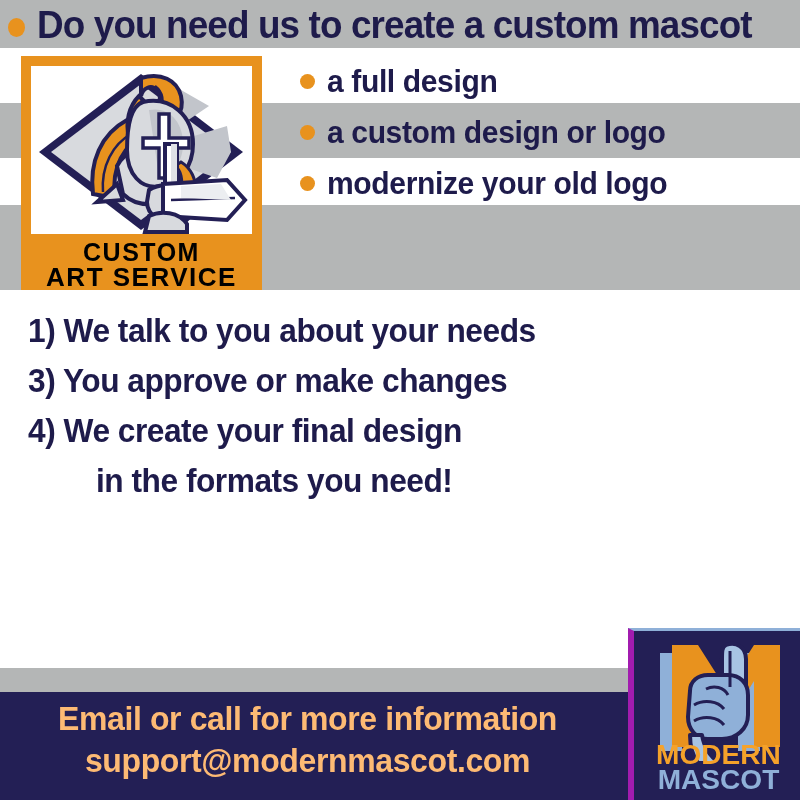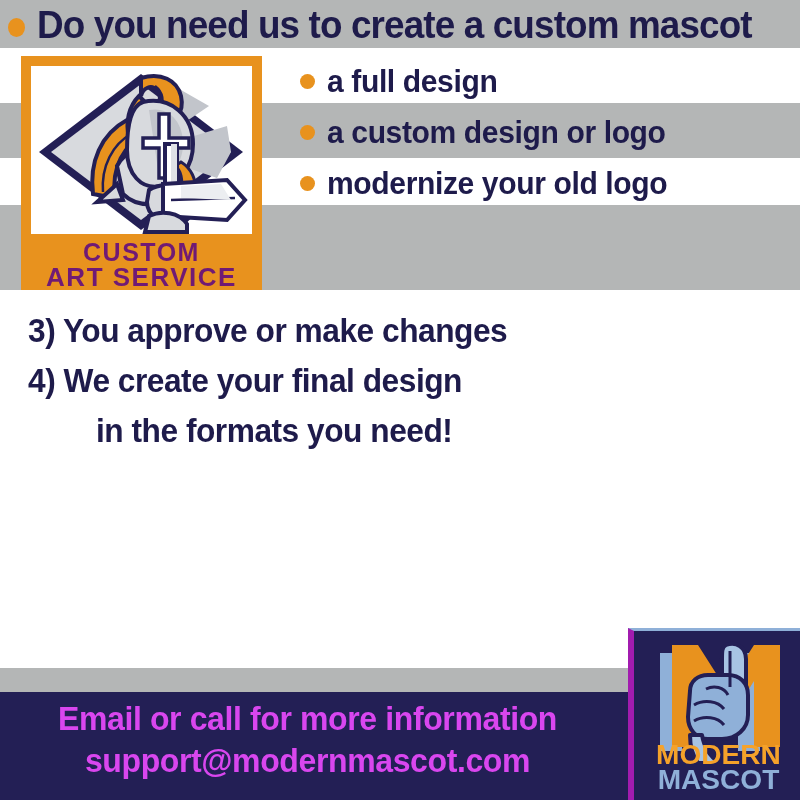--- a/index.html
+++ b/index.html
@@ -70,21 +70,21 @@
   }
   .art-card-inner {
     width: 100%;
     height: 168px;
     background: #ffffff;
     position: relative;
     overflow: hidden;
   }
   .art-card-caption {
     text-align: center;
-    color: #701a75;
+    color: #000000;
     font-weight: bold;
     line-height: 0.98;
     margin-top: 6px;
   }
   .art-card-caption .l1 { font-size: 25px; letter-spacing: 1.5px; display:block; }
   .art-card-caption .l2 { font-size: 26px; letter-spacing: 1.5px; display:block; }
 
   
   .bullets {
     position: absolute;
@@ -148,21 +148,21 @@
     width: 800px;
     height: 108px;
     background: #231f55;
   }
   .footer-text {
     position: absolute;
     left: 0;
     top: 6px;
     width: 615px;
     text-align: center;
-    color: #d946ef;
+    color: #fdba74;
     font-weight: bold;
     font-size: 33px;
     line-height: 1.26;
     letter-spacing: -0.4px;
   }
   .footer-line { display: block; transform: scaleX(0.97); }
 
   
   .mm-logo {
     position: absolute;
@@ -265,20 +265,23 @@
       <span class="bullet-text">a custom design or logo</span>
     </div>
     <div class="bullet-row">
       <span class="bullet-dot"></span>
       <span class="bullet-text">modernize your old logo</span>
     </div>
   </div>
 
   <div class="steps">
     <div class="step-row">
+      <span class="step-text">1) We talk to you about your needs</span>
+    </div>
+    <div class="step-row">
       <span class="step-text">3) You approve or make changes</span>
     </div>
     <div class="step-row">
       <span class="step-text">4) We create your final design</span>
     </div>
     <div class="step-row step-cont">
       <span class="step-text">in the formats you need!</span>
     </div>
   </div>
 

